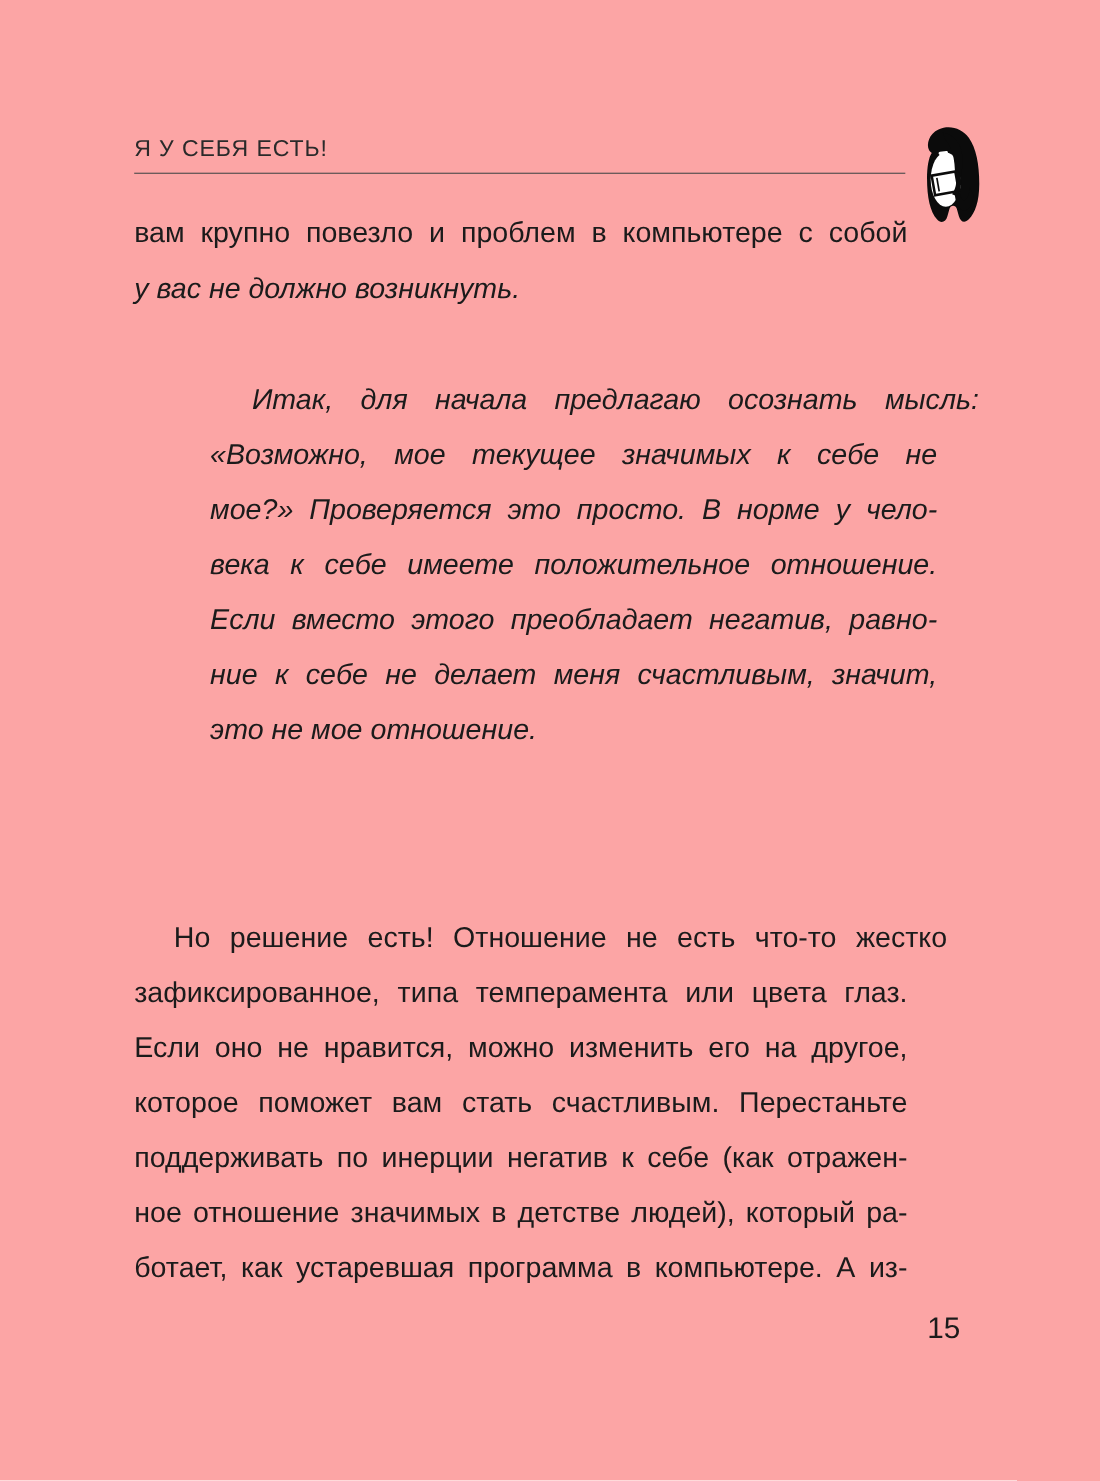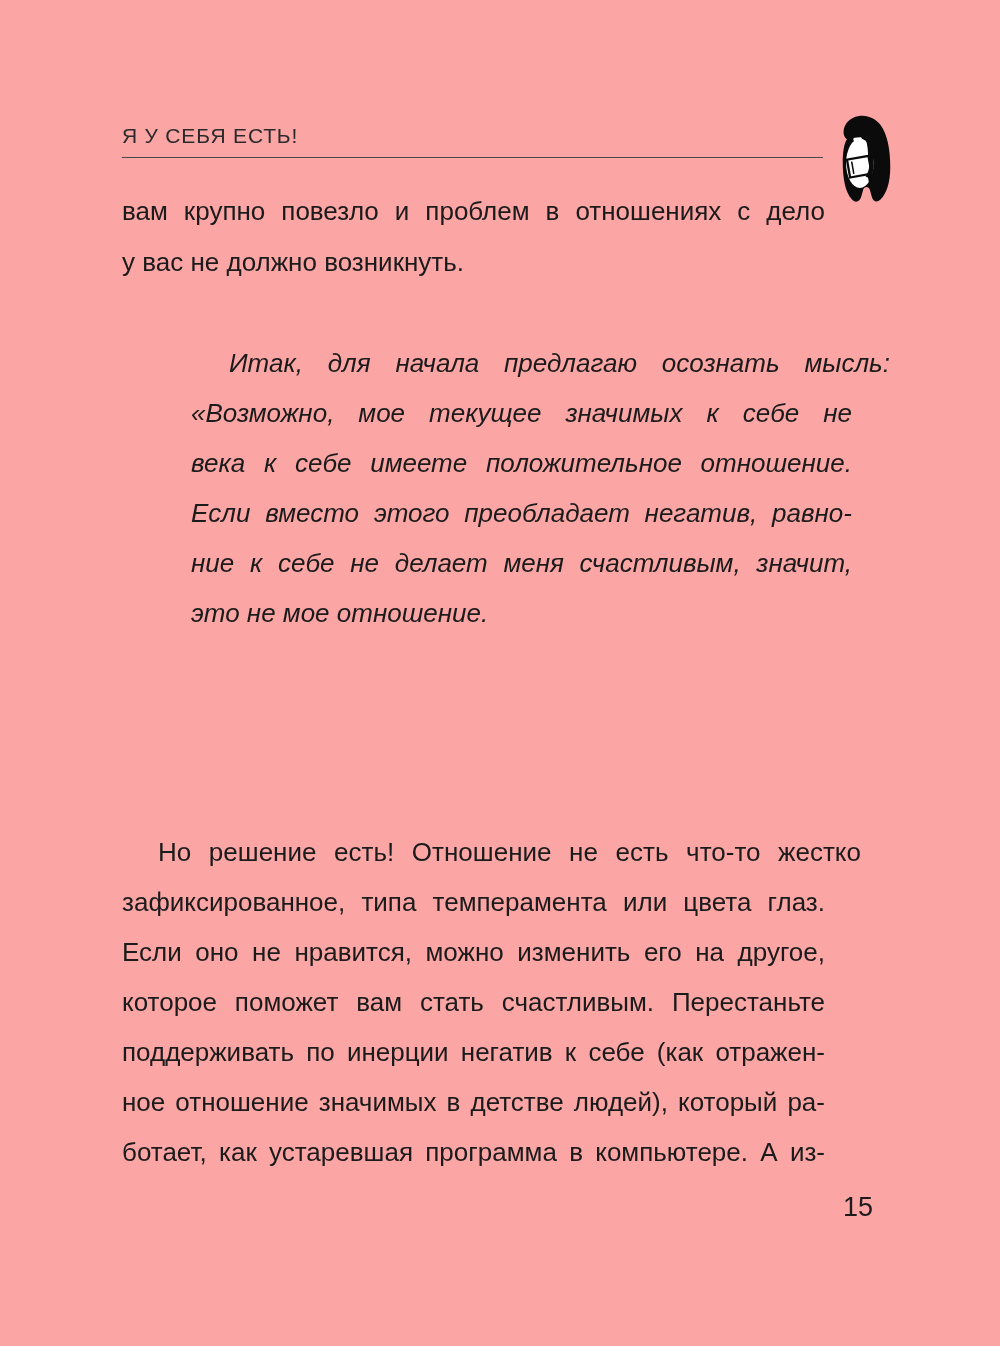--- a/index.html
+++ b/index.html
@@ -38,21 +38,21 @@
   }
   .para { position: absolute; left: 122px; width: 703px; font-size: 26px; }
   .para .line { width: 100%; }
   .p1 { top: 186px; }
   .p1 .line { line-height: 51px; }
   .quote { top: 338px; left: 162px; width: 661px; font-style: italic; }
   .quote .line { line-height: 50px; margin-left: 29px; }
   .p3 { top: 827px; }
   .p3 .line { line-height: 50px; }
   .line.j { text-align: justify; text-align-last: justify; }
-  .line.l { text-align: left; }
+  .line.l { text-align: left; font-style: italic; }
   .indent-q { padding-left: 38px; }
   .indent-b { padding-left: 36px; }
   .page-number {
     position: absolute;
     left: 843px;
     top: 1192px;
     width: 48px;
     text-align: left;
     font-size: 27px;
     color: #1b1b1b;
@@ -79,27 +79,28 @@
              C32.5,40 31,24 22,14 Z" fill="#0b0b0b"></path>
     <rect x="16" y="26" width="9" height="3.2" rx="1.5" transform="rotate(-6 20 27)" fill="#ffffff"></rect>
     <g transform="rotate(-10 23 57)">
       <rect x="11" y="47" width="23" height="19" fill="#ffffff" stroke="#0b0b0b" stroke-width="2.4"></rect>
       <line x1="15.5" y1="50" x2="15.5" y2="63" stroke="#0b0b0b" stroke-width="1.6"></line>
     </g>
     <path d="M35,45 C39,52 38.5,61 33.5,69 L29,67 C33.5,60.5 34,52.5 31.5,47 Z" fill="#0b0b0b"></path>
   </svg>
 
   <div class="para p1">
-    <div class="line j">вам крупно повезло и проблем в отношениях с дело</div>
+    <div class="line j">вам крупно повезло и проблем в компьютере с собой</div>
     <div class="line l">у вас не должно возникнуть.</div>
   </div>
 
   <div class="para quote">
     <div class="line j indent-q">Итак, для начала предлагаю осознать мысль:</div>
     <div class="line j">«Возможно, мое текущее значимых к себе не</div>
+    <div class="line j">мое?» Проверяется это просто. В норме у чело-</div>
     <div class="line j">века к себе имеете положительное отношение.</div>
     <div class="line j">Если вместо этого преобладает негатив, равно-</div>
     <div class="line j">ние к себе не делает меня счастливым, значит,</div>
     <div class="line l">это не мое отношение.</div>
   </div>
 
   <div class="para p3">
     <div class="line j indent-b">Но решение есть! Отношение не есть что-то жестко</div>
     <div class="line j">зафиксированное, типа темперамента или цвета глаз.</div>
     <div class="line j">Если оно не нравится, можно изменить его на другое,</div>

